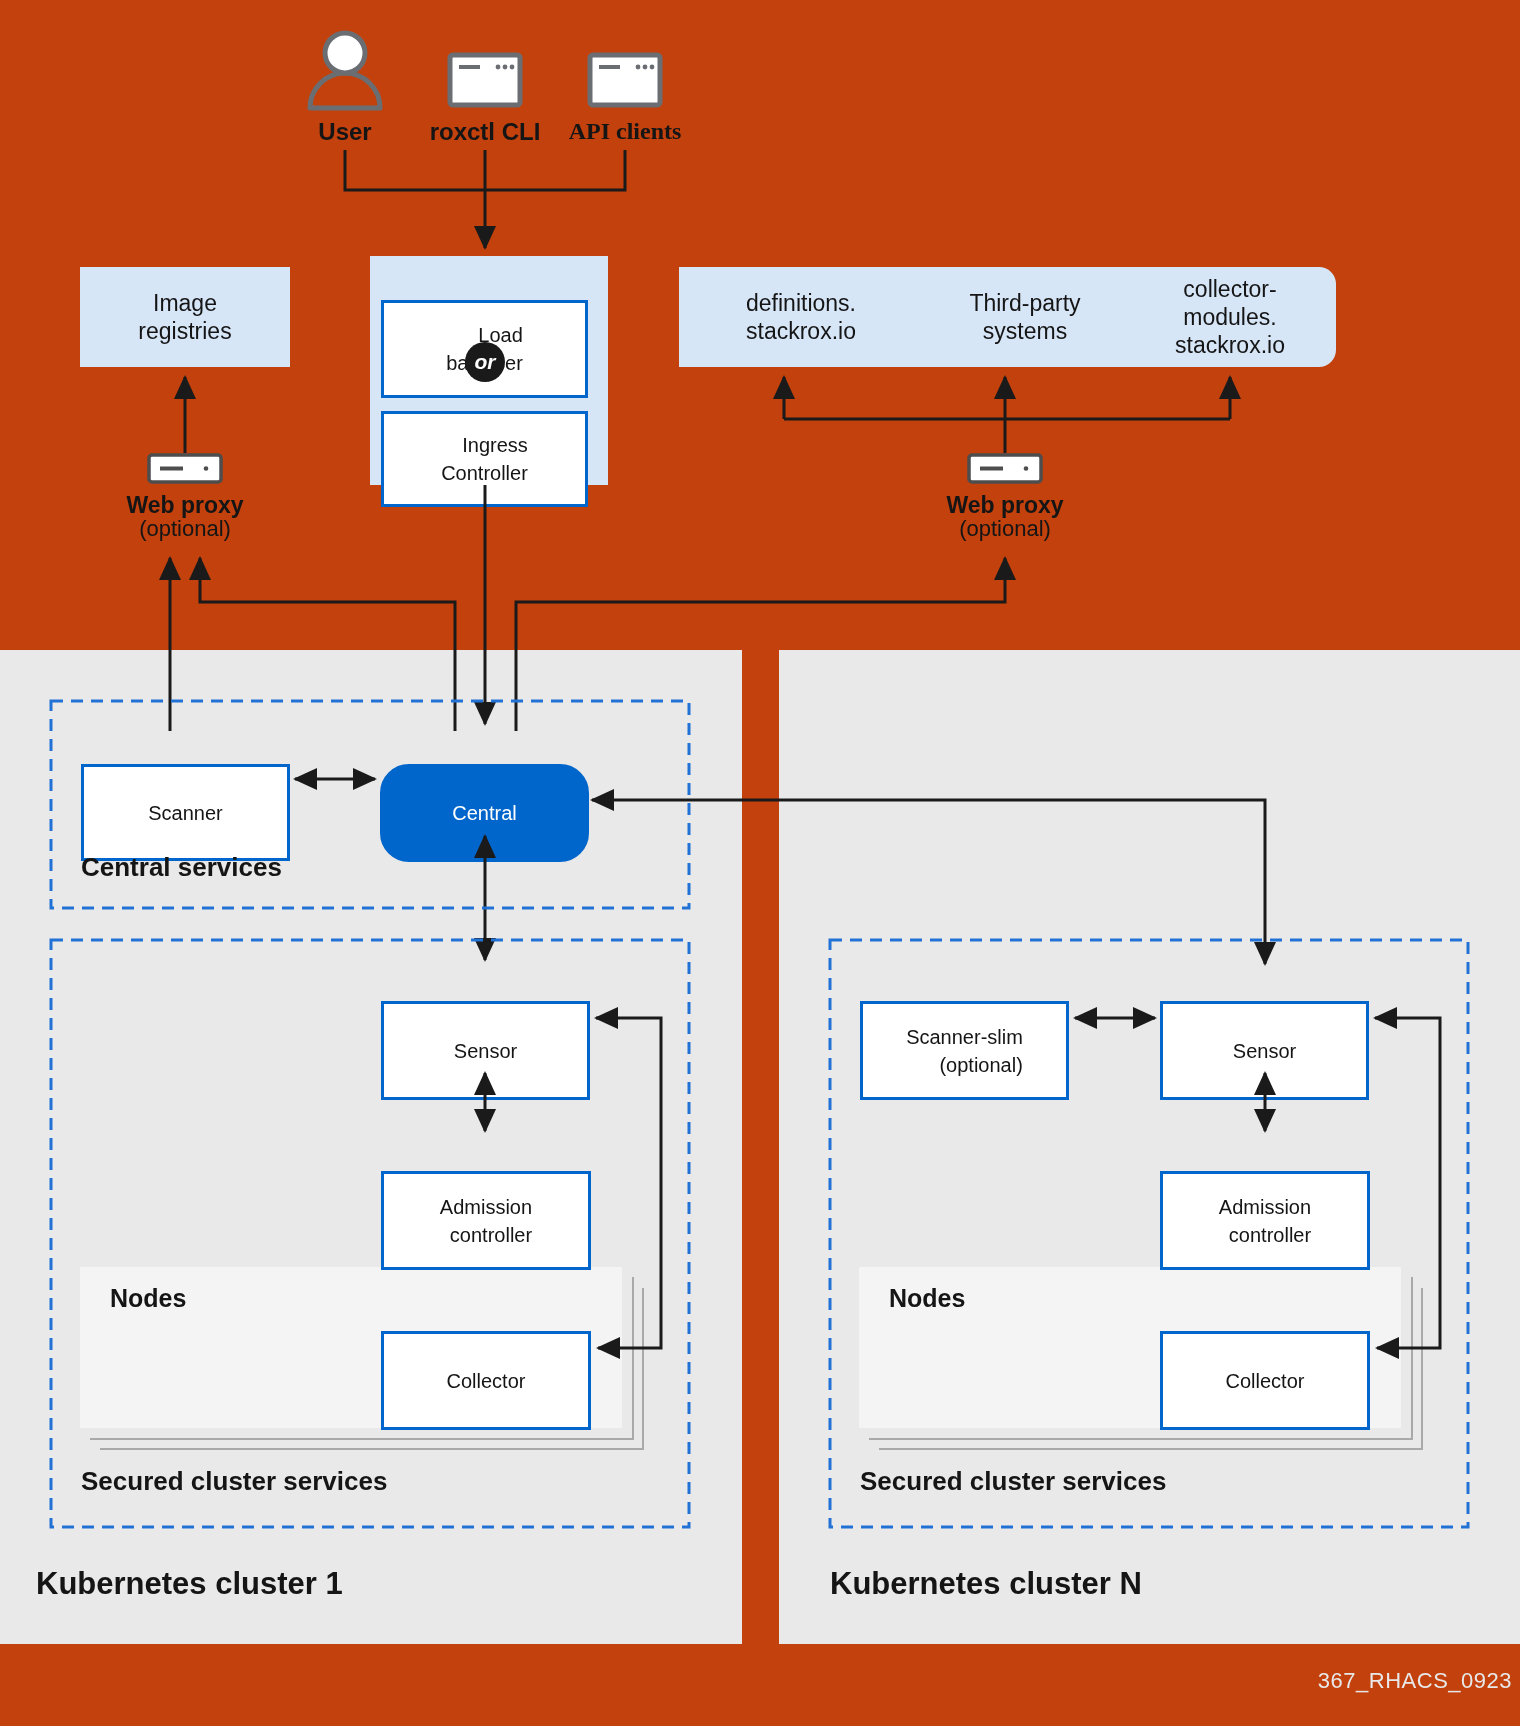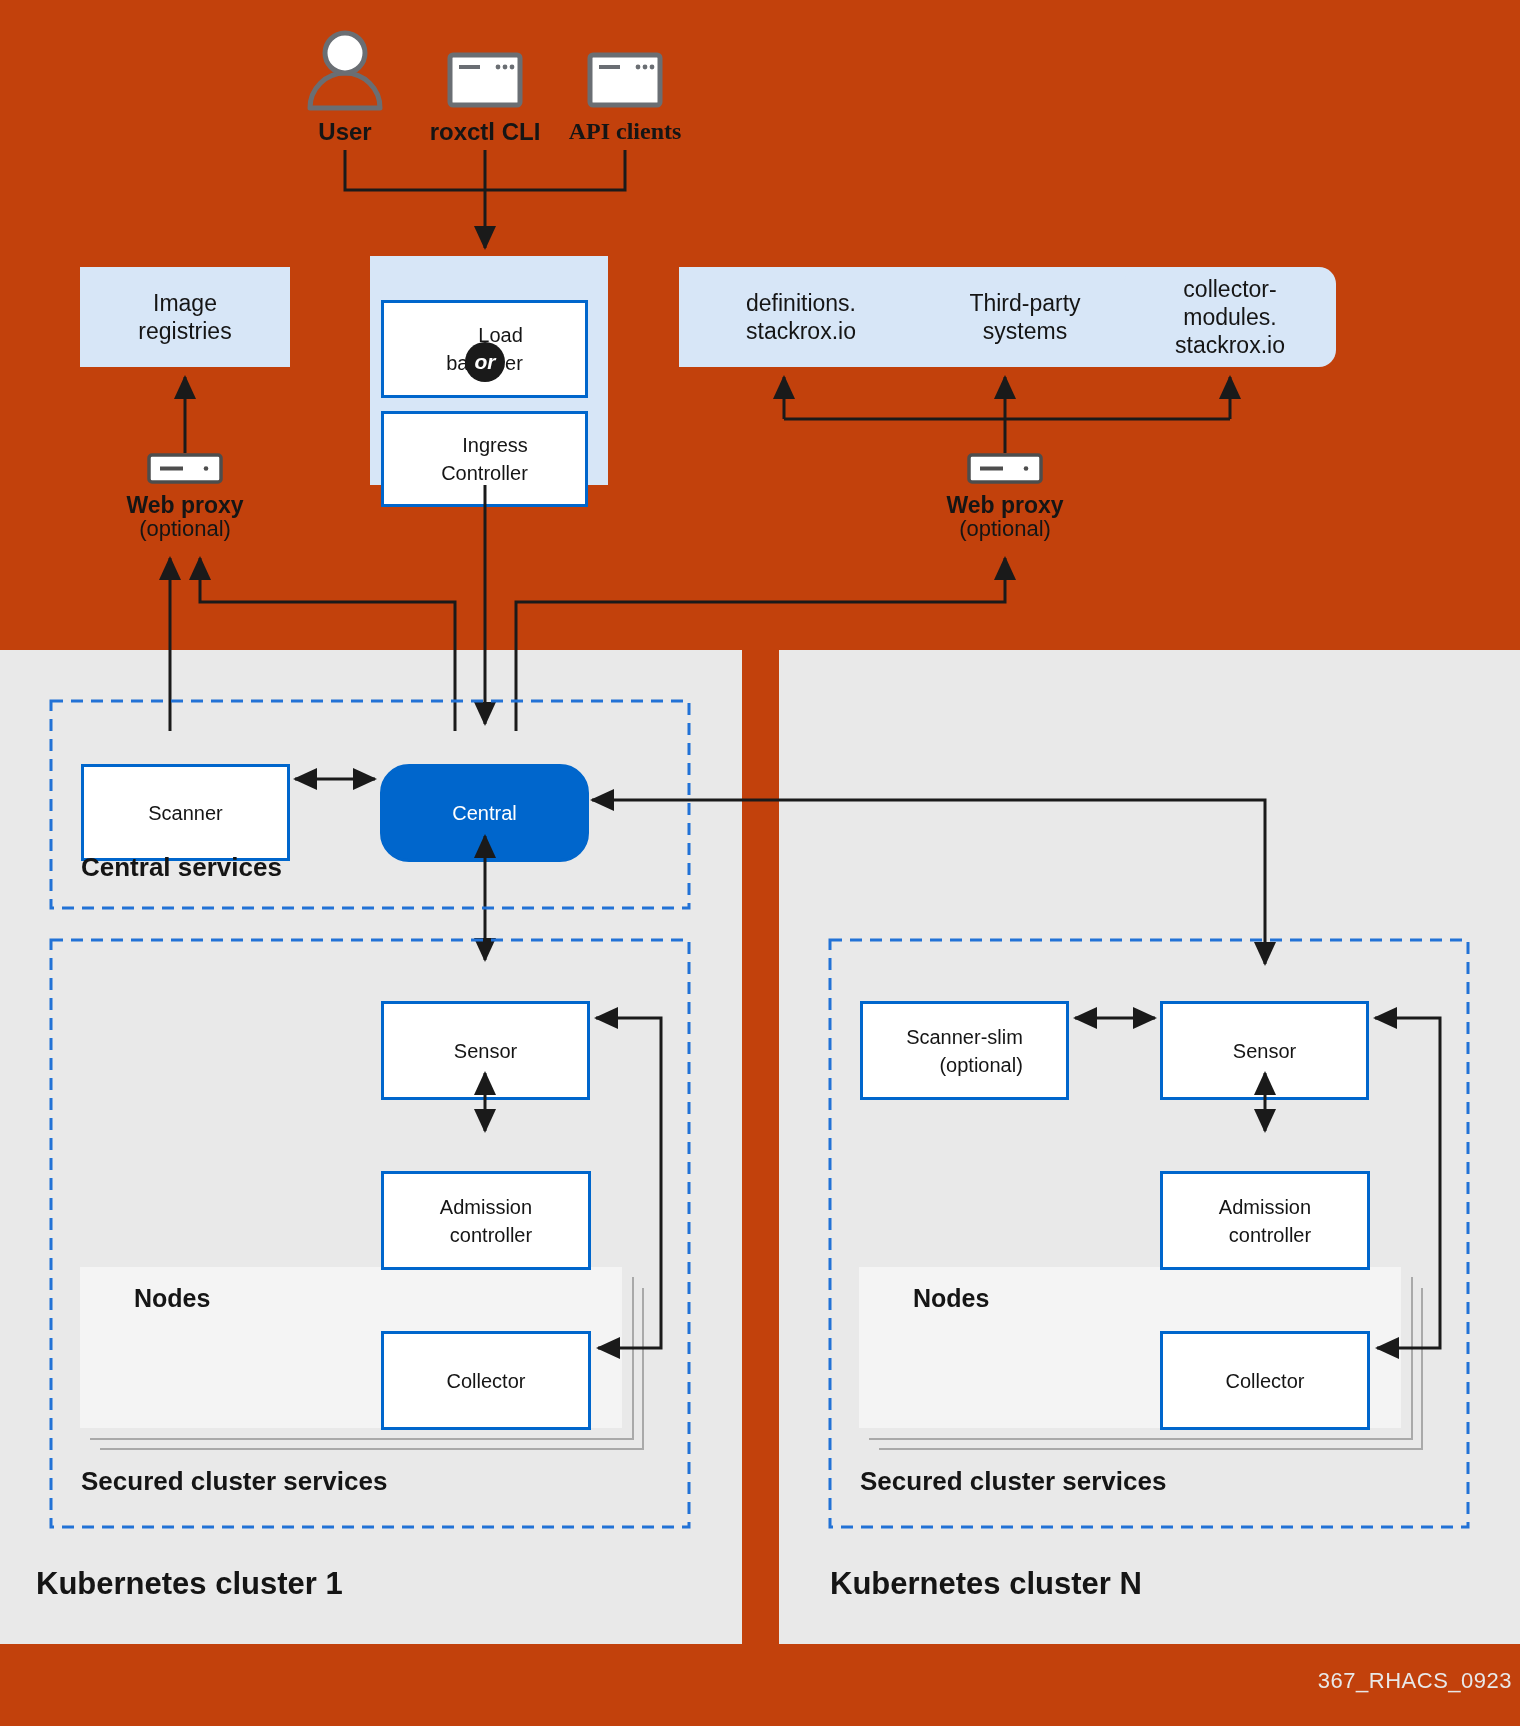--- a/index.html
+++ b/index.html
@@ -29,21 +29,21 @@
   .lb-container{background:var(--light-blue,#d7e6f7);z-index:3;}
   .or-badge{
     width:40px;height:40px;border-radius:50%;background:#1a1a1a;color:#fff;
     display:flex;align-items:center;justify-content:center;font-size:21px;font-weight:700;z-index:40;
   }
   .icon-label{font-size:24px;font-weight:600;text-align:center;z-index:4;}
   .proxy-label{font-size:23px;font-weight:600;text-align:center;z-index:4;}
   .proxy-optional{font-size:22px;font-weight:400;text-align:center;z-index:4;}
   .section-label{font-size:26px;font-weight:700;z-index:4;}
   .cluster-title{font-size:31px;font-weight:700;z-index:4;}
-  .nodes-label{font-size:25px;font-weight:700;z-index:4;margin-left:24px;}
+  .nodes-label{font-size:25px;font-weight:700;z-index:4;}
   .watermark{font-size:22px;color:var(--watermark-gray,#e8e8e8);z-index:4;letter-spacing:.5px;}
   svg.connectors{position:absolute;left:0;top:0;z-index:30;pointer-events:none;}
   svg.icon{position:absolute;z-index:4;}
 </style>
 </head>
 <body>
 
 <div id="canvas">
 
   <div class="abs panel" style="left:0;top:650;width:742px;height:994px;left:0px;top:650px;"></div>

